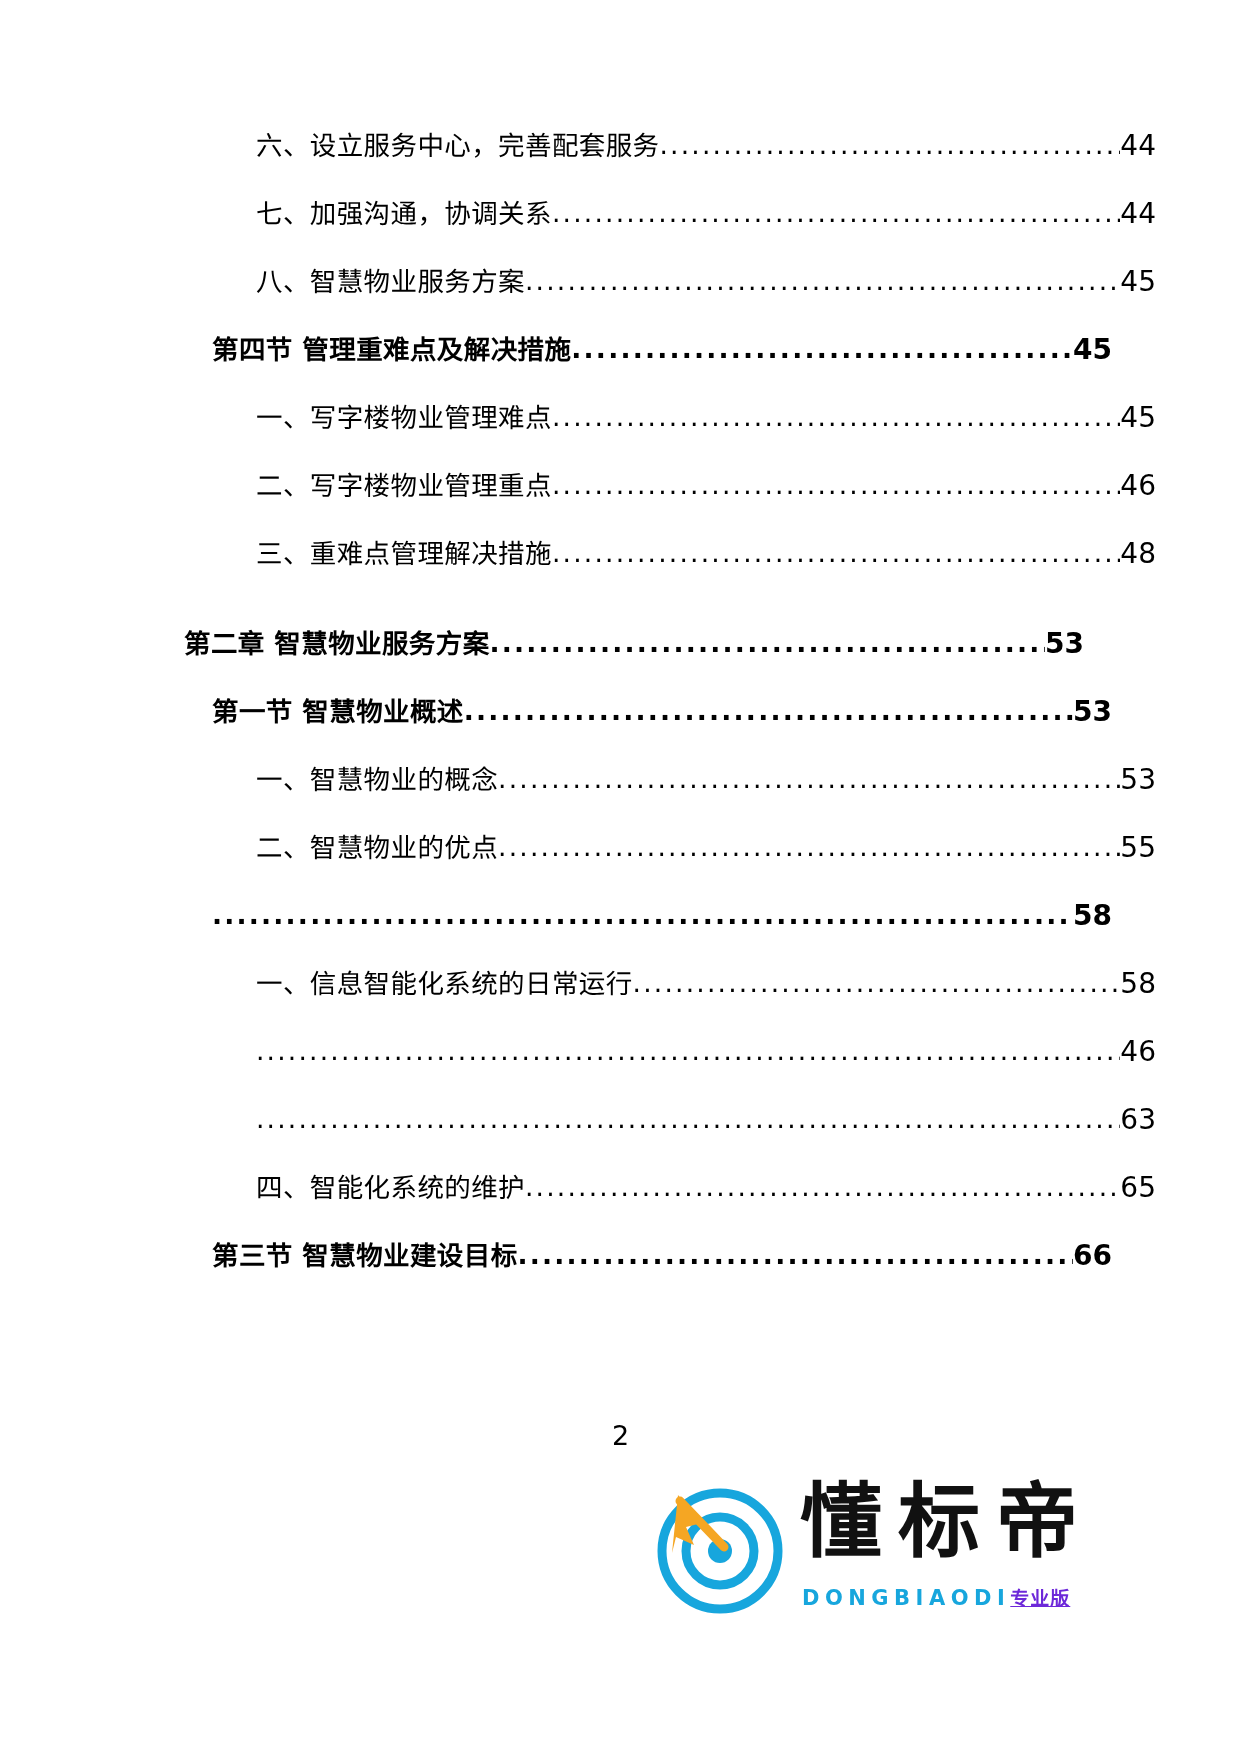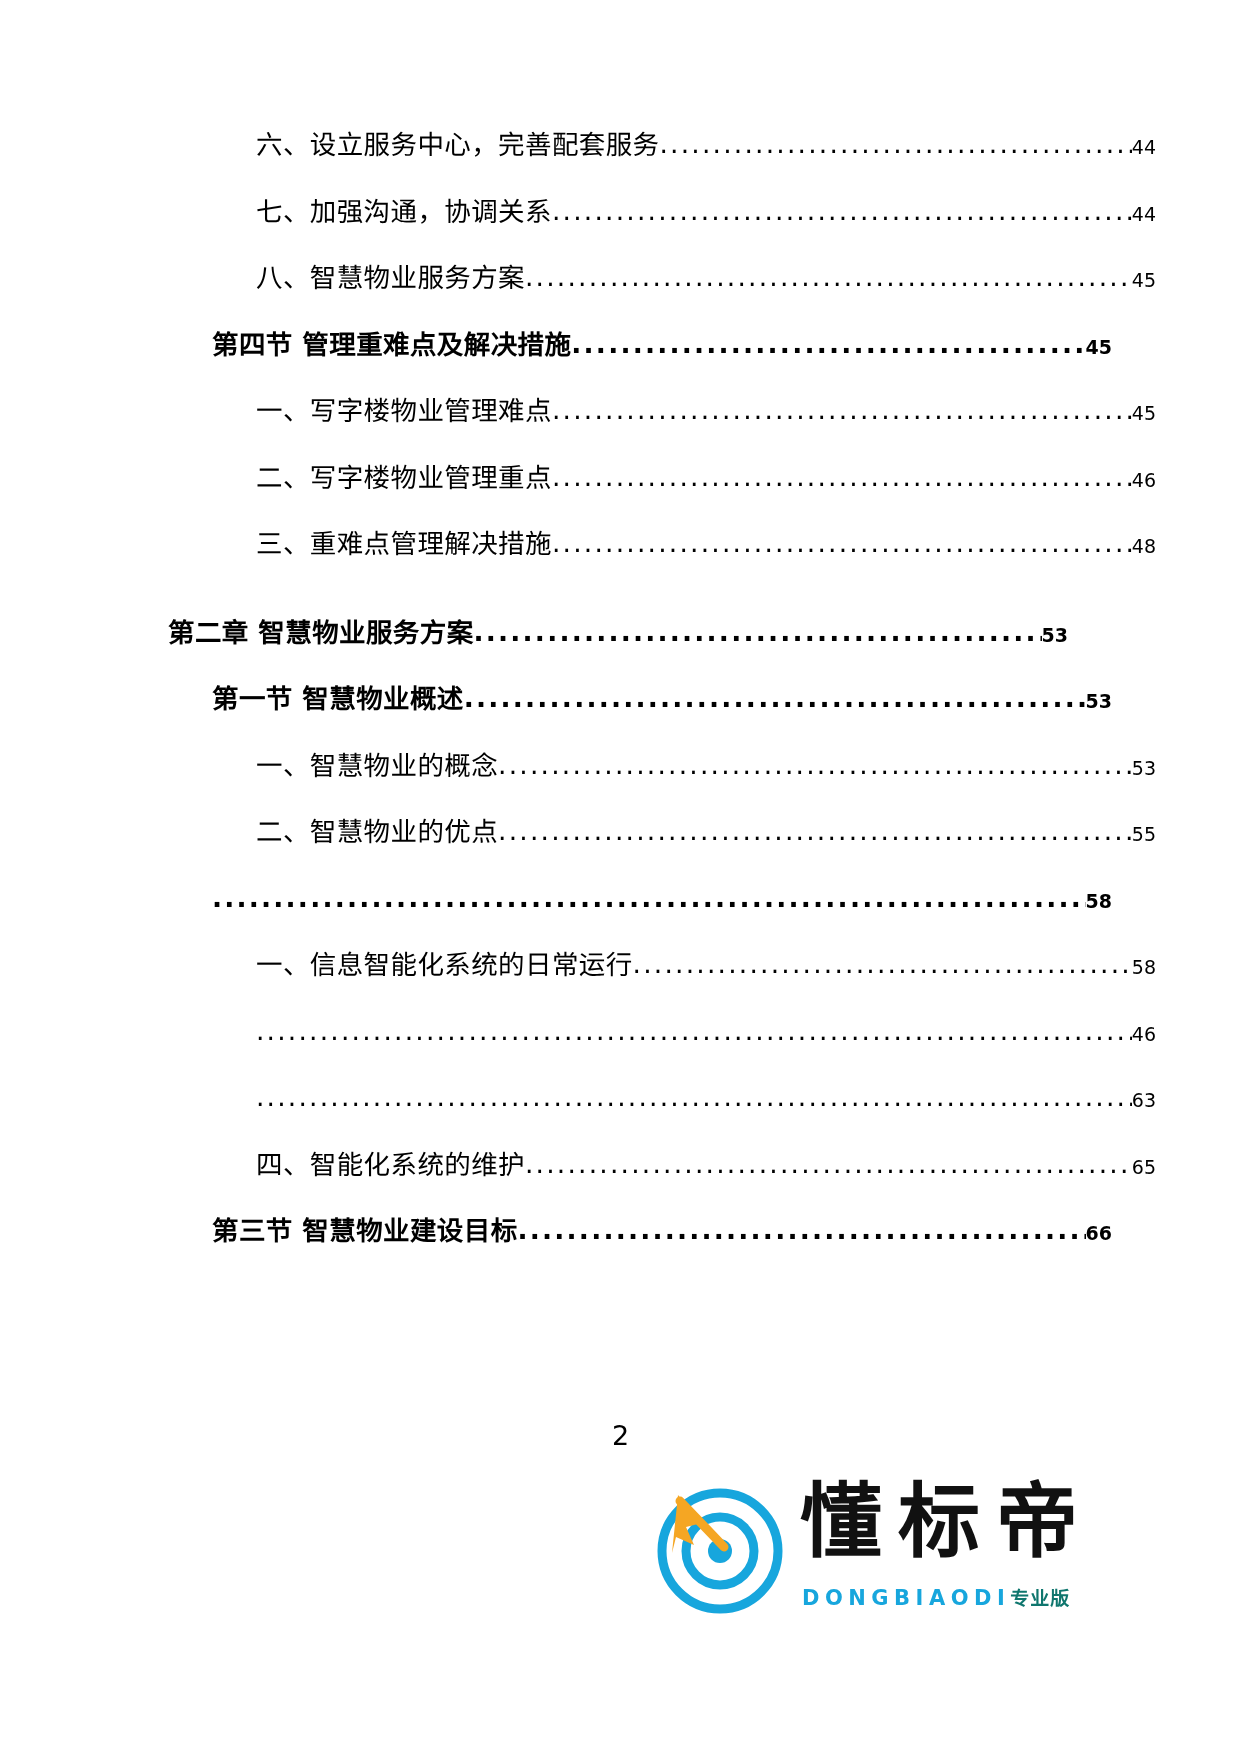--- a/index.html
+++ b/index.html
@@ -46,25 +46,25 @@
     font-size: 26.5px;
     letter-spacing: 2.2px;
     color: #000;
     position: relative;
     top: -1px;
     white-space: nowrap;
   }
   .toc-entry .page-num {
     flex: 0 0 auto;
     text-align: right;
-    font-size: 19px;
+    font-size: 28px;
   }
 
   
-  .lvl-chapter { margin-left: 0px; font-weight: bold; }
+  .lvl-chapter { margin-left: 16px; font-weight: bold; }
   .lvl-section { margin-left: 44px; font-weight: bold; }
   .lvl-item    { margin-left: 88px; font-weight: normal; }
 
   .lvl-chapter .dots, .lvl-chapter .page-num { font-weight: bold; }
   .lvl-section .dots, .lvl-section .page-num { font-weight: bold; }
 
   .spacer-chapter { height: 22px; }
 
   .folio {
     position: absolute;
@@ -106,23 +106,24 @@
   .logo-sub {
     position: absolute;
     left: 152px;
     top: 108px;
     font-size: 21px;
     font-weight: bold;
     letter-spacing: 5.5px;
     color: #17a6dd;
   }
   .logo-sub .cn {
-    color: #0f766e;
+    color: #6d28d9;
     letter-spacing: 1px;
     font-size: 19px;
+    text-decoration: underline;
   }
 </style>
 </head>
 <body>
 
 <div class="page">
 
   <div class="toc" id="toc">
       <div class="toc-entry lvl-item">
         <span class="label">六、设立服务中心，完善配套服务</span>

